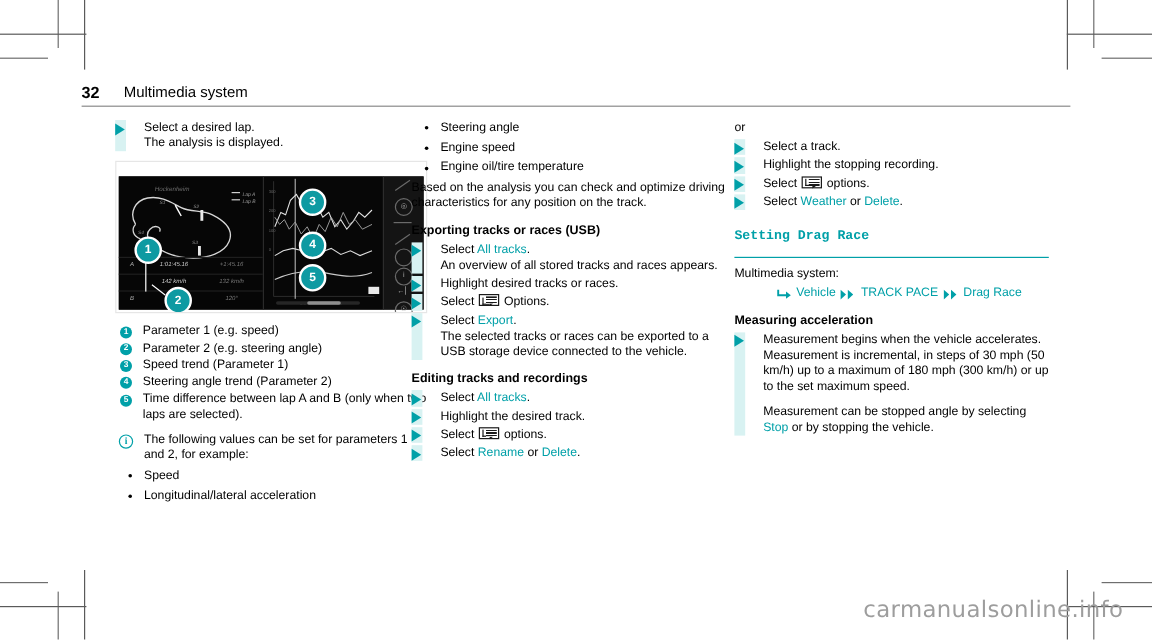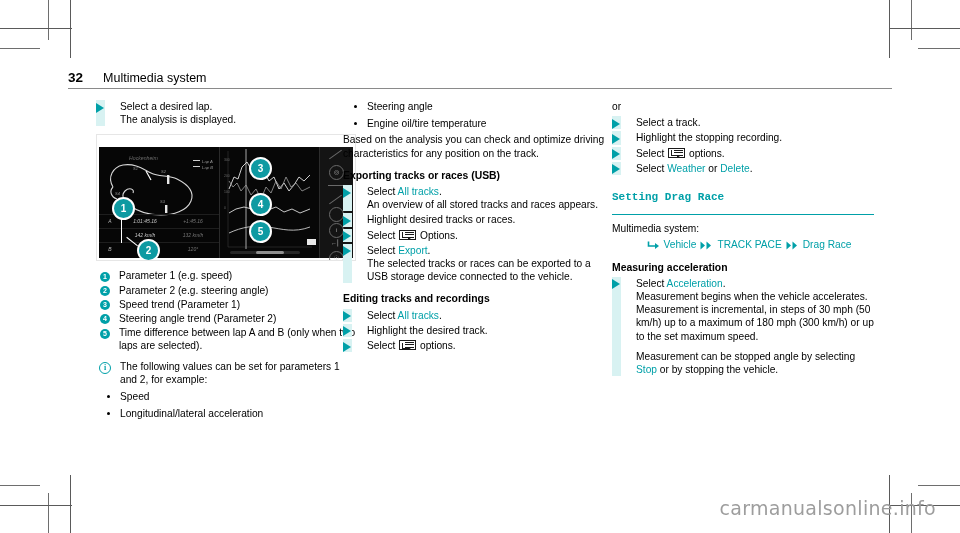--- a/index.html
+++ b/index.html
@@ -41,21 +41,21 @@
   .crop-br-box-v { left: 889px; top: 475px; width: 0; height: 60px; border-left: 1.2px solid #5a5a5a; }
   .crop-br-box-h { left: 889px; top: 505px; height: 0; width: 74px; border-top: 1.2px solid #5a5a5a; }
 
   
   .page-header {
     position: absolute;
     left: 68px;
     top: 70px;
     width: 824px;
     display: flex;
-    align-items: center;
+    align-items: flex-start;
     border-bottom: 1.3px solid #8a8a8a;
     padding-bottom: 3px;
   }
   .page-number {
     font-size: 13.5px;
     font-weight: bold;
     margin-right: 20px;
     letter-spacing: 0;
   }
   .chapter-title {
@@ -529,20 +529,23 @@
     <span>Longitudinal/lateral acceleration</span>
   </div>
 </div>
 
 <div class="col col-2">
 
   <div class="dotitem">
     <span>Steering angle</span>
   </div>
   <div class="dotitem">
+    <span>Engine speed</span>
+  </div>
+  <div class="dotitem">
     <span>Engine oil/tire temperature</span>
   </div>
 
   <p class="plain-para">Based on the analysis you can check and optimize driving characteristics for any position on the track.</p>
 
   <div class="subhead">Exporting tracks or races (USB)</div>
 
   <div class="step">
     <span class="step-bar"></span>
     <span class="step-arrow"></span>
@@ -582,20 +585,25 @@
     <span class="step-arrow"></span>
     <span class="step-body">Highlight the desired track.</span>
   </div>
 
   <div class="step">
     <span class="step-bar"></span>
     <span class="step-arrow"></span>
     <span class="step-body"><span>Select </span><span class="opt-icon"><span class="oa"></span><span class="ol"></span></span><span> options.</span></span>
   </div>
 
+  <div class="step">
+    <span class="step-bar"></span>
+    <span class="step-arrow"></span>
+    <span class="step-body"><span>Select </span><span class="tealword">Rename</span><span> or </span><span class="tealword">Delete</span><span>.</span></span>
+  </div>
 </div>
 
 <div class="col col-3">
 
   <p class="plain-para">or</p>
 
   <div class="step">
     <span class="step-bar"></span>
     <span class="step-arrow"></span>
     <span class="step-body">Select a track.</span>
@@ -647,19 +655,18 @@
         </svg>
     </span>
     <span>Drag Race</span>
   </div>
 
   <div class="subhead">Measuring acceleration</div>
 
   <div class="step">
     <span class="step-bar"></span>
     <span class="step-arrow"></span>
-    <span class="step-body"><span>Select </span><span class="tealword">Acceleration</span><span>.</span></span>
     <span class="step-sub">Measurement begins when the vehicle accelerates. Measurement is incremental, in steps of 30 mph (50 km/h) up to a maximum of 180 mph (300 km/h) or up to the set maximum speed.</span>
     <span class="step-sub" style="margin-top:7px;"><span>Measurement can be stopped angle by selecting </span><span class="tealword">Stop</span><span> or by stopping the vehicle.</span></span>
   </div>
 </div>
 
 <div class="watermark">carmanualsonline.info</div>
 
 </body></html>

